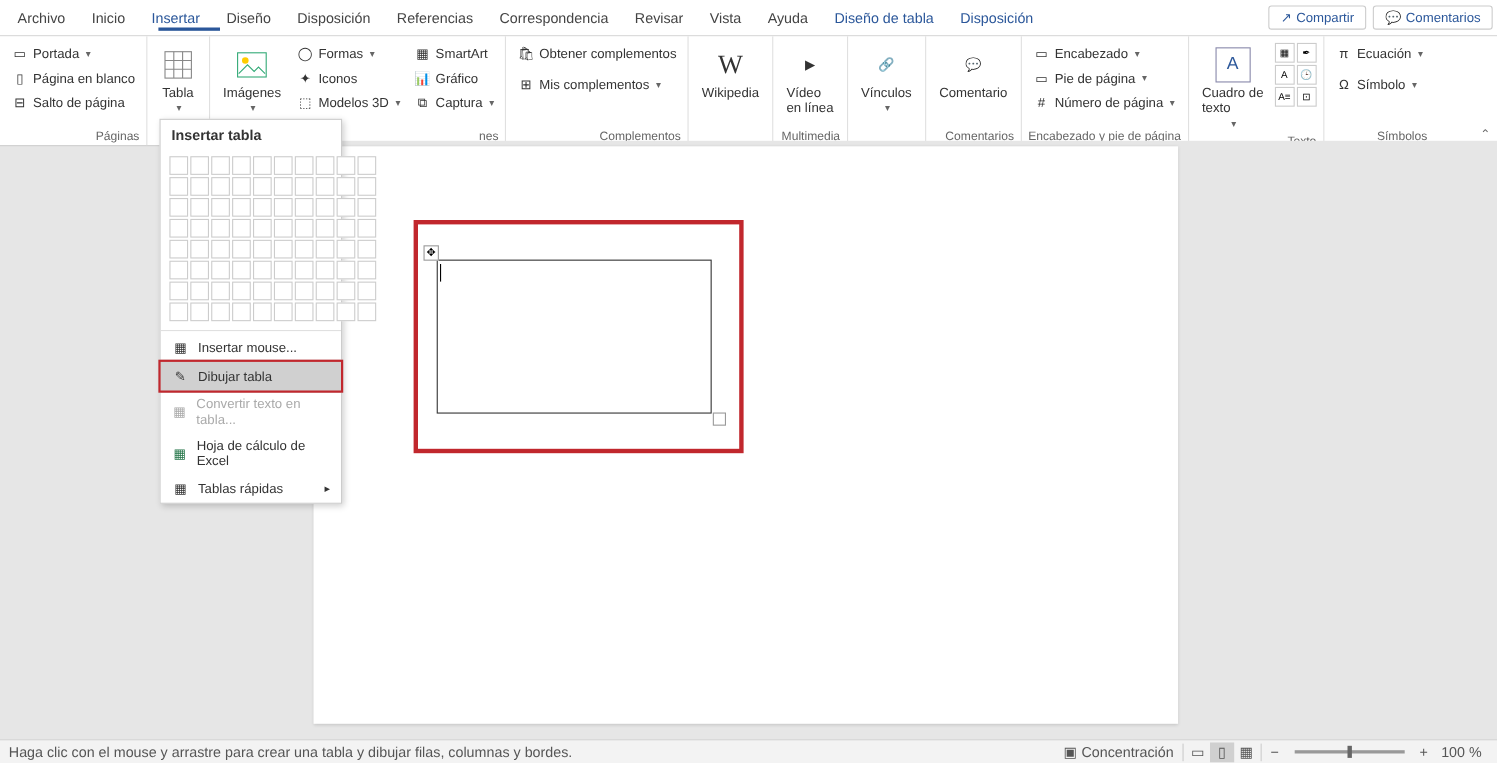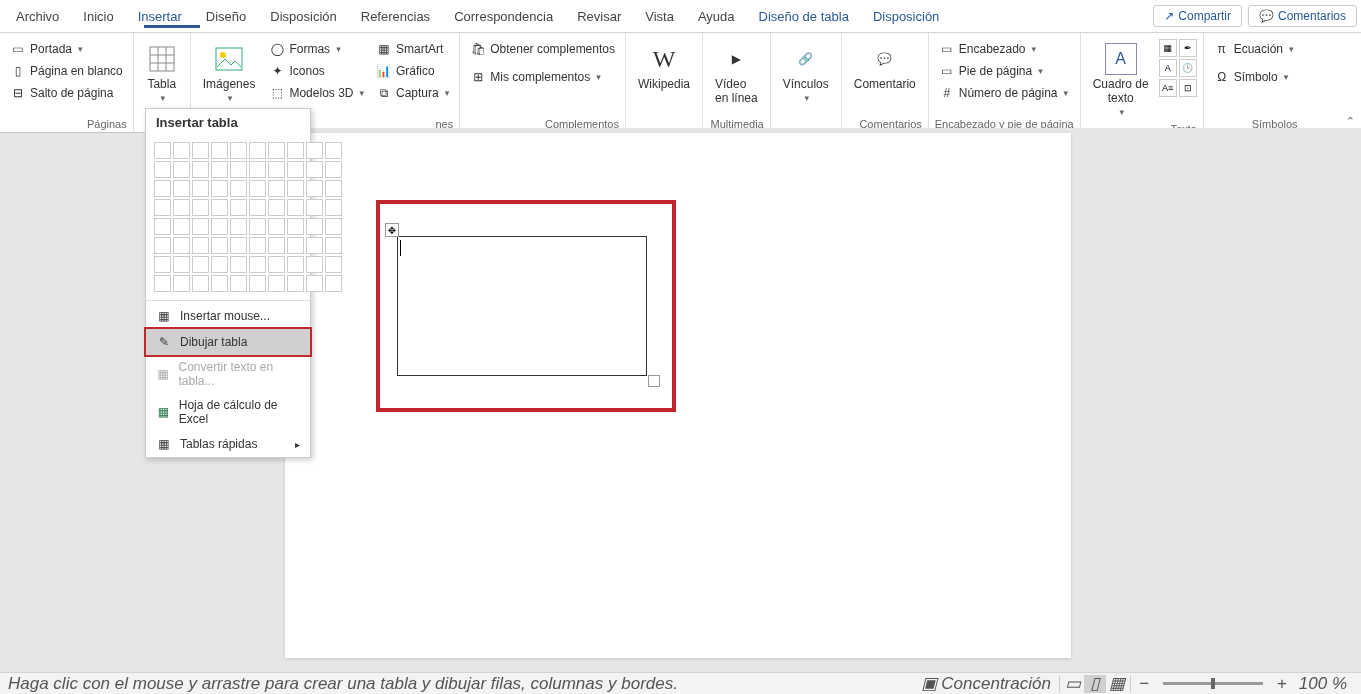--- a/index.html
+++ b/index.html
@@ -42,21 +42,21 @@
 .dd-header { padding: 6px 10px; font-size: 13px; font-weight: 600; color: #333; }
 .dd-grid { padding: 6px 8px; display: grid; grid-template-columns: repeat(10, 17px); grid-template-rows: repeat(8, 17px); gap: 2px; }
 .dd-cell { border: 1px solid #ccc; background: #fff; }
 .dd-sep { height: 1px; background: #e0e0e0; margin: 2px 0; }
 .dd-item { display: flex; align-items: center; gap: 8px; padding: 5px 10px; font-size: 12px; color: #333; cursor: pointer; }
 .dd-item.disabled { color: #aaa; }
 .dd-item.highlighted { background: #d0d0d0; border: 2px solid #c1272d; margin: -2px; position: relative; z-index: 2; }
 .dd-arrow { margin-left: auto; font-size: 10px; }
 
 
-.statusbar { position: absolute; bottom: 0; left: 0; right: 0; height: 22px; background: #f3f3f3; border-top: 1px solid #d4d4d4; display: flex; align-items: center; padding: 0 8px; font-size: 17px; color: #555; font-style: italic; }
+.statusbar { position: absolute; bottom: 0; left: 0; right: 0; height: 22px; background: #f3f3f3; border-top: 1px solid #d4d4d4; display: flex; align-items: center; padding: 0 8px; font-size: 13px; color: #555; }
 .sb-spacer { flex: 1; }
 .sb-item { display: flex; align-items: center; gap: 4px; padding: 0 6px; cursor: pointer; }
 .sb-divider { width: 1px; height: 16px; background: #ccc; margin: 0 2px; }
 .view-btn { width: 22px; height: 18px; display: flex; align-items: center; justify-content: center; cursor: pointer; }
 .view-btn.active { background: #d0d0d0; }
 .zoom-slider { width: 100px; height: 3px; background: #999; position: relative; margin: 0 8px; }
 .zoom-thumb { position: absolute; left: 48px; top: -4px; width: 4px; height: 11px; background: #666; }
 
 
 .collapse-chev { position: absolute; right: 6px; bottom: 4px; font-size: 11px; color: #666; cursor: pointer; }
@@ -262,21 +262,21 @@
           </div>
       </div>
     </div>
     <div class="ribbon-group-label">Encabezado y pie de página</div>
   </div>
 
   <div class="ribbon-group">
     <div class="ribbon-group-content">
       <div class="ribbon-big">
         <div class="icon-box" style="border:1px solid #88a;color:#2b579a;font-size:16px">A</div>
-        <span style="white-space:pre;text-align:center">Cuadro de
+        <span style="white-space:pre;text-align:left">Cuadro de
 texto</span>
           <span class="chev">▾</span>
       </div>
       <div class="mini-grid">
         <div class="ms">▦</div>
         <div class="ms">✒</div>
         <div class="ms">A</div>
         <div class="ms">🕒</div>
         <div class="ms">A≡</div>
         <div class="ms">⊡</div>

